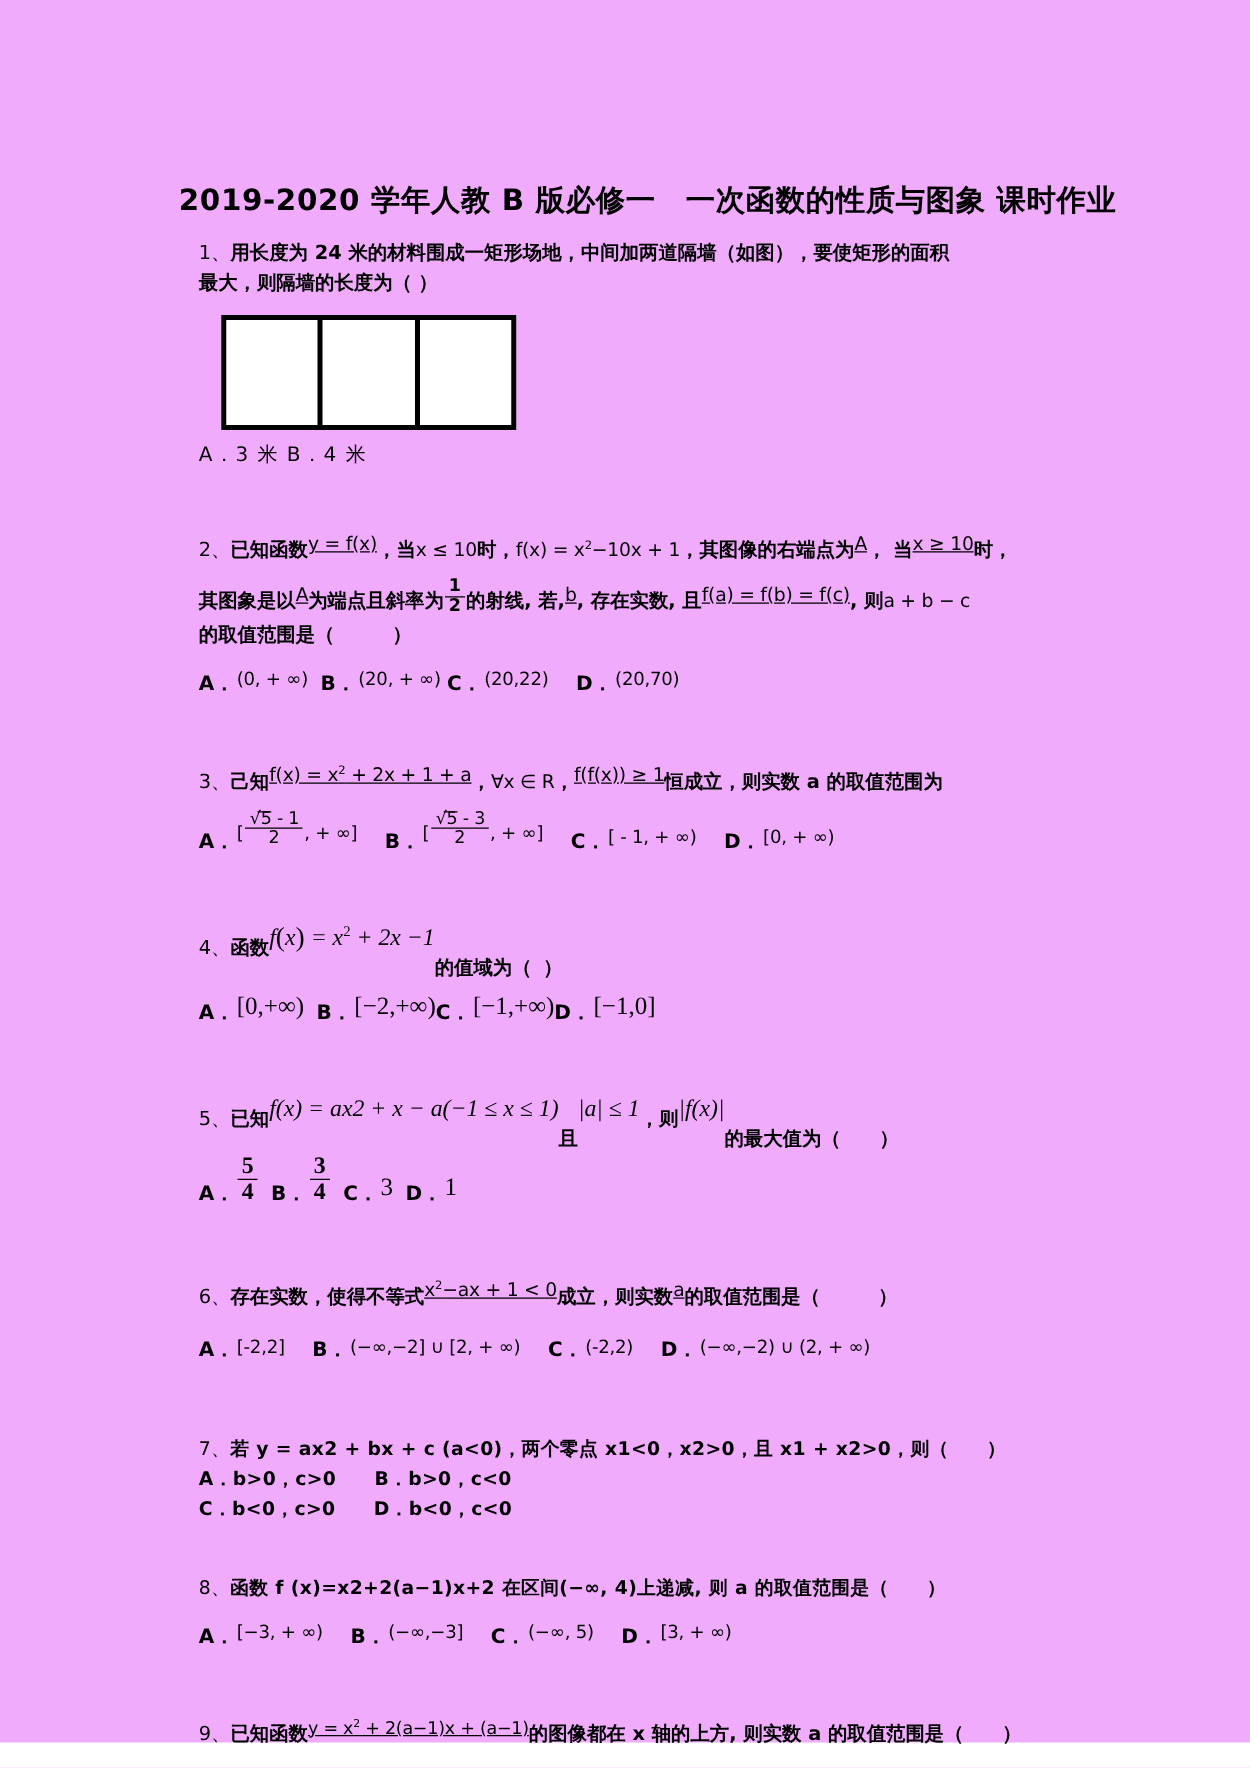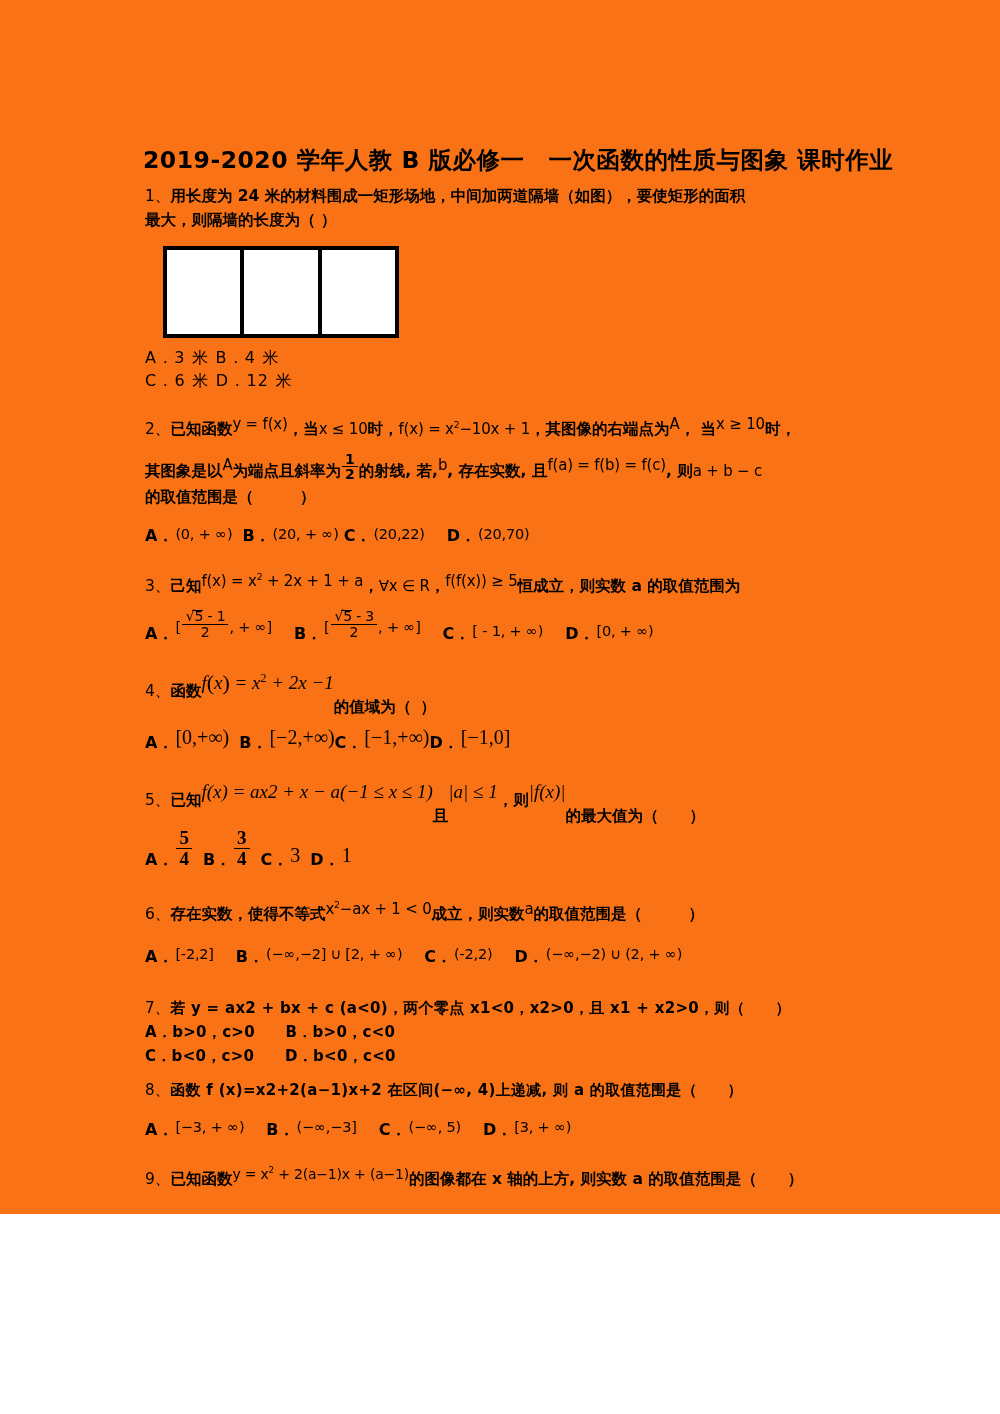--- a/index.html
+++ b/index.html
@@ -12,22 +12,22 @@
     height: 1414px;
     font-family: "Liberation Serif", serif;
     color: #000000;
     position: relative;
     overflow: hidden;
   }
   .page {
     position: absolute;
     left: 0; top: 0;
     width: 1000px;
-    height: 1214px;
-    background: #f97316;
+    height: 1394px;
+    background: #f0abfc;
   }
   .content {
     position: absolute;
     left: 143px;
     top: 146px;
     width: 715px;
   }
 
   
   .doc-title {
@@ -35,21 +35,21 @@
     font-weight: bold;
     font-size: 23.5px;
     letter-spacing: 0.5px;
     line-height: 1.25;
     white-space: nowrap;
     margin: 0 0 10px 0;
   }
 
   
   .q {
-    margin: 2px;
+    margin: 16px;
   }
   .qline {
     font-family: "DejaVu Sans", sans-serif;
     font-size: 15.5px;
     font-weight: bold;
     line-height: 1.5;
   }
   .qnum {
     font-weight: normal;
     font-family: "DejaVu Sans", sans-serif;
@@ -85,20 +85,21 @@
   }
 
   
   .raise {
     position: relative;
     top: -7px;
   }
   .raise-sm {
     position: relative;
     top: -5px;
+    text-decoration: underline;
   }
   .drop {
     position: relative;
     top: 16px;
     font-family: Liberation Mono, monospace;
   }
 
   
   .opts {
     font-family: "DejaVu Sans", sans-serif;
@@ -233,21 +234,20 @@
 
       <div class="figure-wrap">
         <div class="figure">
           <div class="cell"></div>
           <div class="cell"></div>
           <div class="cell"></div>
         </div>
       </div>
 
       <div class="ans-2line">A．3 米 B．4 米</div>
-      <div class="ans-2line">C．6 米 D．12 米</div>
     </div>
 
     <div class="sp22"></div>
 
     <div class="q">
       <div class="qline">
         <span class="qnum">2、</span><span>已知函数</span><span class="m raise-sm">y = f(x)</span><span>，当</span><span class="m">x ≤ 10</span><span>时，</span><span class="m"><span>f(x) = x</span><sup>2</sup><span>−10x + 1</span></span><span>，其图像的右端点为</span><span class="m raise-sm">A</span><span>，  当</span><span class="m raise-sm">x ≥ 10</span><span>时，</span>
       </div>
 
       <div class="sp14"></div>
@@ -282,21 +282,21 @@
             <span class="lab">D．</span>
             <span class="val">(20,70)</span>
           </span>
       </div>
     </div>
 
     <div class="sp22"></div>
 
     <div class="q">
       <div class="qline">
-        <span class="qnum">3、</span><span>己知</span><span class="m raise-sm"><span>f(x) = x</span><sup>2</sup><span> + 2x + 1 + a</span></span><span>，</span><span class="m">∀x ∈ R</span><span>，</span><span class="m raise-sm">f(f(x)) ≥ 5</span><span>恒成立，则实数 a 的取值范围为</span>
+        <span class="qnum">3、</span><span>己知</span><span class="m raise-sm"><span>f(x) = x</span><sup>2</sup><span> + 2x + 1 + a</span></span><span>，</span><span class="m">∀x ∈ R</span><span>，</span><span class="m raise-sm">f(f(x)) ≥ 1</span><span>恒成立，则实数 a 的取值范围为</span>
       </div>
 
       <div class="sp18"></div>
 
       <div class="opts">
         <span class="opt">
             <span class="lab">A．</span>
             <span class="val"><span>[</span><span class="frac sans"><span class="num"><span class="sqrt"><span class="rad">√</span><span class="bar"></span><span>5</span></span><span> - 1</span></span><span class="den">2</span></span><span>, + ∞]</span></span>
           </span>
         <span class="gap-lg"></span>

